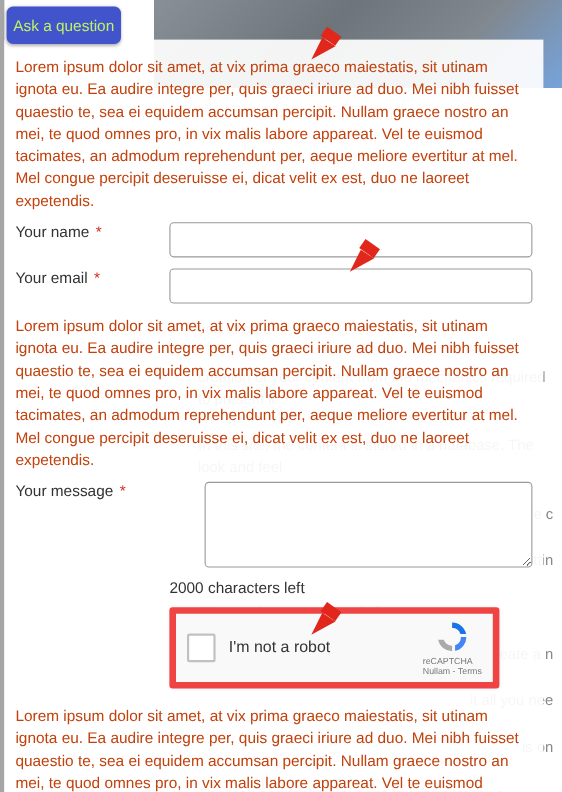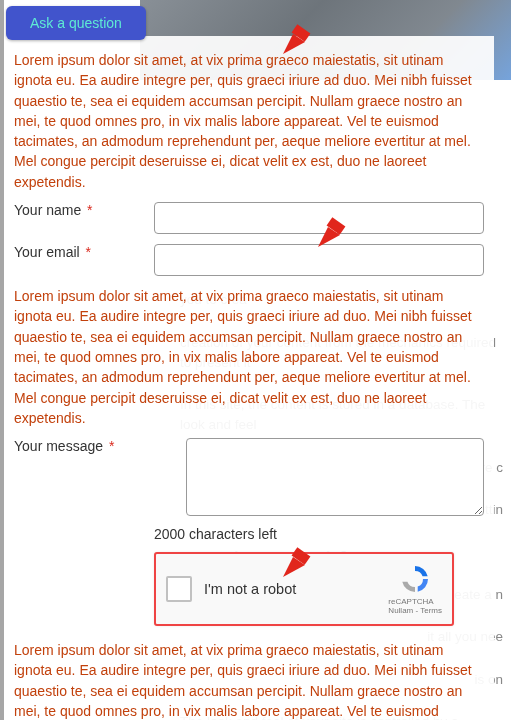--- a/index.html
+++ b/index.html
@@ -34,24 +34,24 @@
     position: absolute;
     left: 0; top: 0; width: 4px; height: 100%;
     background: rgba(0,0,0,0.35);
   }
 
   
   .ask-btn {
     position: absolute;
     left: 6px; top: 6px;
     background: #4154cc;
-    color: #5eead4;
+    color: #bef264;
     border: none;
     border-radius: 6px;
-    padding: 9px 24px;
+    padding: 9px 6px;
     font-size: 14px;
     cursor: pointer;
     box-shadow: 0 1px 3px rgba(0,0,0,0.3);
     z-index: 20;
   }
 
   
   .panel {
     position: absolute;
     left: 4px; top: 36px;
@@ -98,21 +98,21 @@
     resize: both;
   }
   .msg-row { align-items: flex-start; gap: 32px; }
   .counter-row { margin-left: 140px; font-size: 14px; color: #333; margin-bottom: 10px; }
 
   
   .recap {
     margin-left: 140px;
     width: 300px;
     height: 74px;
-    border: 2px solid #ef4444;
+    border: 6px solid #ef4444;
     border-radius: 3px;
     background: #f9f9f9;
     display: flex;
     align-items: center;
     padding: 0 10px;
     box-shadow: 0 0 3px rgba(0,0,0,0.08);
     margin-bottom: 14px;
   }
   .recap-check {
     width: 26px; height: 26px;

